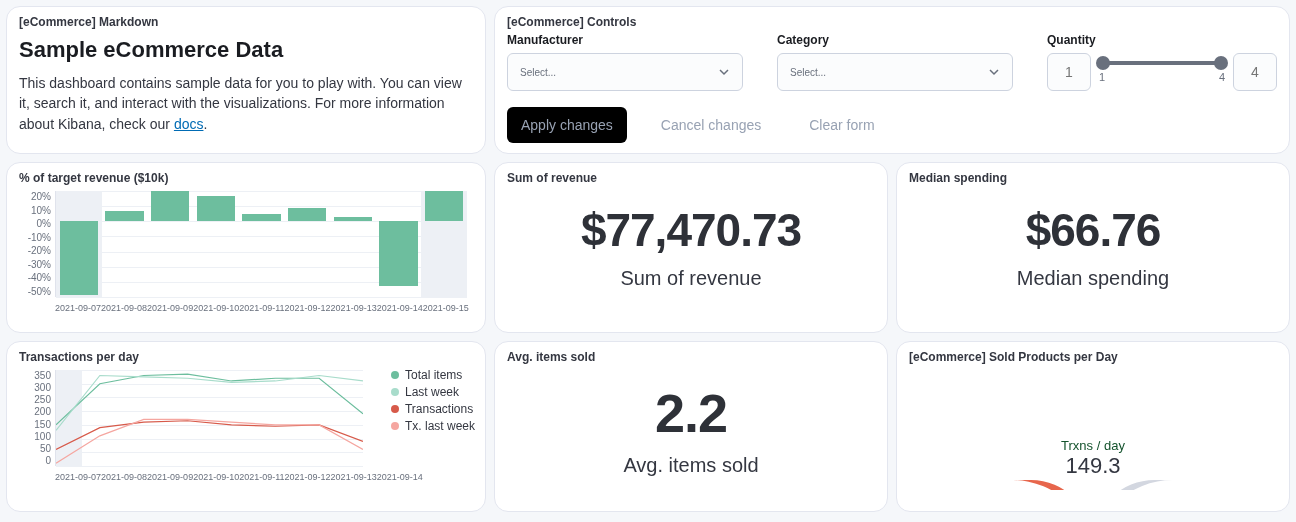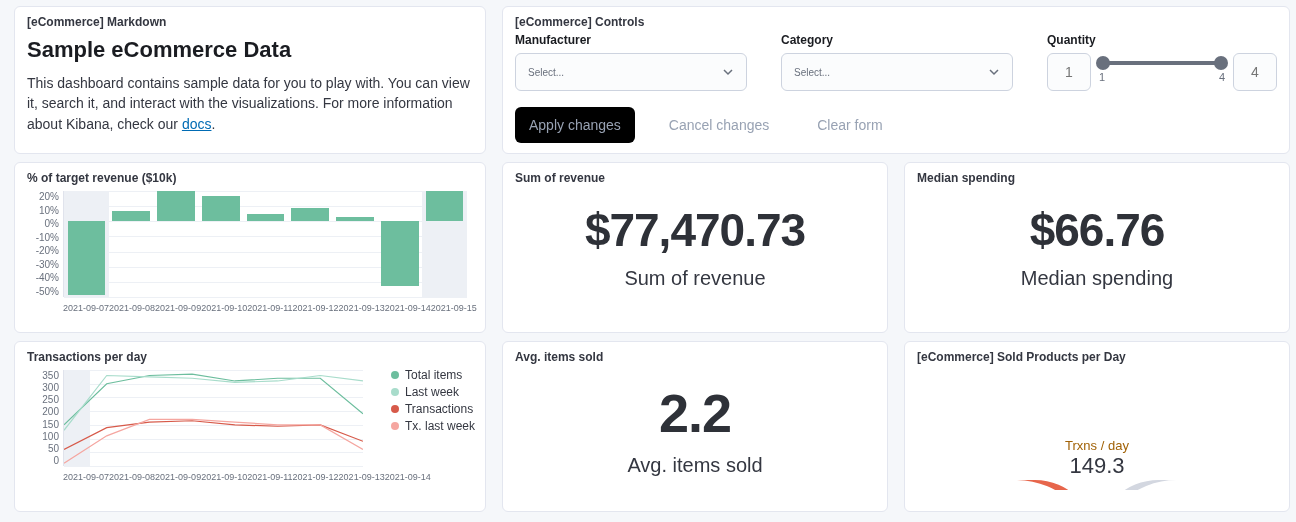--- a/index.html
+++ b/index.html
@@ -13,25 +13,24 @@
   }
   .grid {
     display: grid;
     grid-template-columns: 480px 1fr;
     grid-template-rows: auto auto auto;
     gap: 8px;
   }
   .panel {
     background: #fff;
     border: 1px solid #e3e6ef;
-    border-radius: 6px;
+    border-radius: 14px;
     padding: 8px 12px 10px 12px;
     position: relative;
     overflow: hidden;
-    margin-left: 8px;
   }
   .panel-title {
     font-size: 12px;
     font-weight: 700;
     color: #343741;
     margin-bottom: 4px;
   }
   
   .md-h1 { font-size: 22px; font-weight: 700; margin: 8px 0 10px 0; }
   .md-p  { font-size: 14px; color: #343741; line-height: 1.45; }
@@ -121,21 +120,21 @@
   .x-axis { position:absolute; left:0; right:0; bottom:-2px; display:flex; font-size:9px; color:#69707d; }
   .x-axis span { flex:1; text-align:center; white-space:nowrap; }
 
   
   .line-legend { position:absolute; top:26px; right:10px; font-size:12px; }
   .line-legend div { display:flex; align-items:center; gap:6px; margin-bottom:3px; color:#343741;}
   .legend-dot { width:8px; height:8px; border-radius:50%; }
 
   
   .gauge-svg { display:block; margin: 6px auto 0 auto; }
-  .gauge-label { text-align:center; font-size:13px; color:#a16207; margin-top:-52px;}
+  .gauge-label { text-align:center; font-size:13px; color:#14532d; margin-top:-52px;}
   .gauge-value { text-align:center; font-size:22px; font-weight:400; color:#343741; }
 </style>
 </head>
 <body>
 
 <div class="grid">
 
   <div class="panel">
     <div class="panel-title">[eCommerce] Markdown</div>
     <div class="md-h1">Sample eCommerce Data</div>

